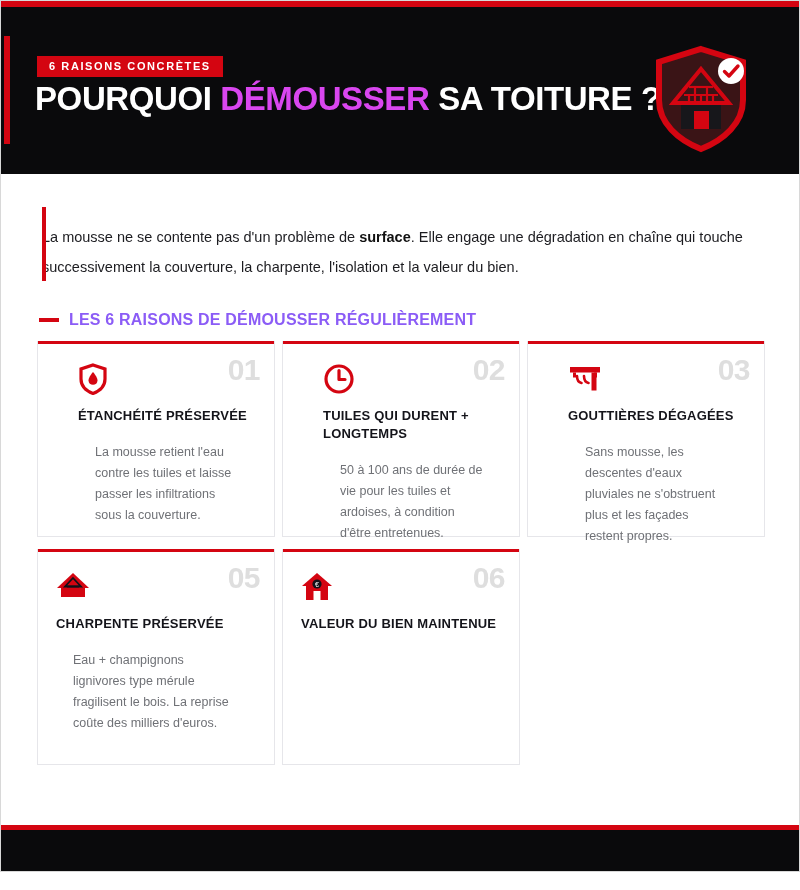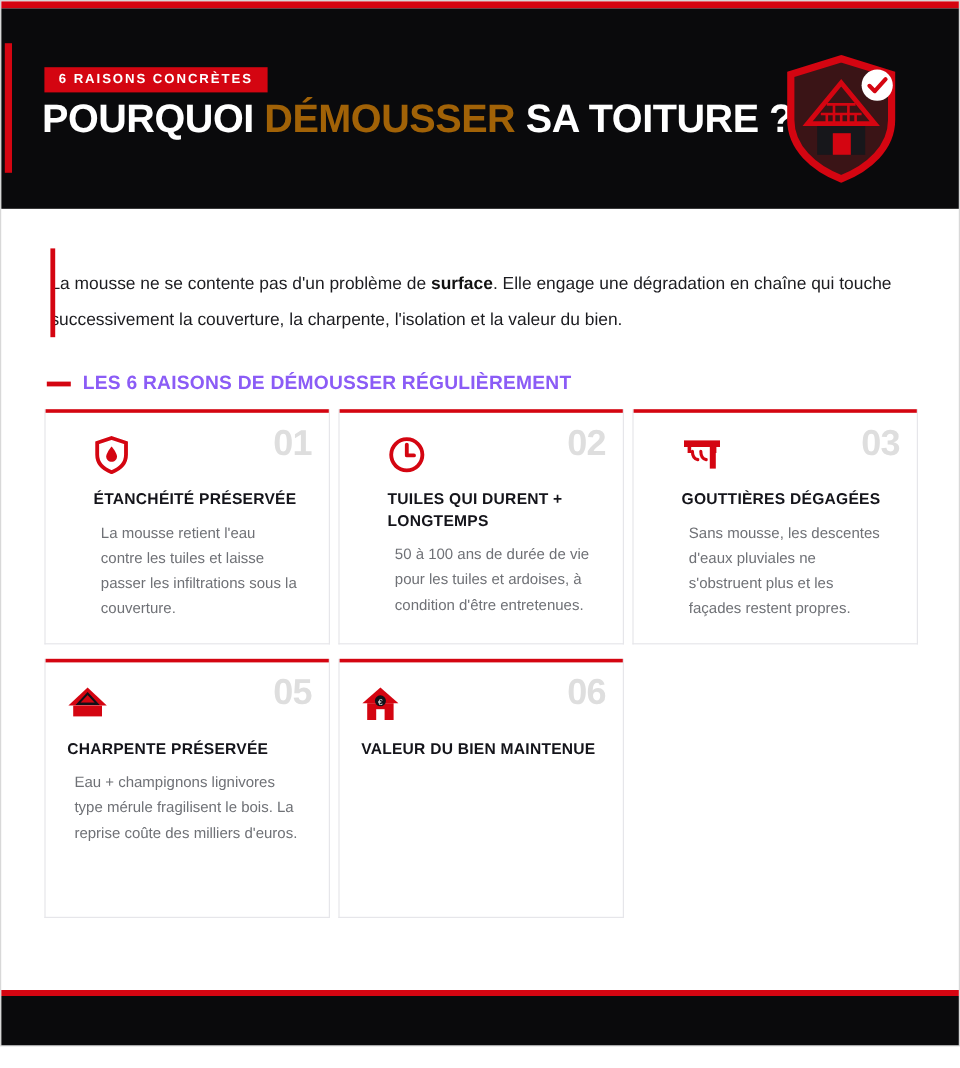--- a/index.html
+++ b/index.html
@@ -12,21 +12,21 @@
   }
   .page{position:relative;width:800px;height:872px;background:#fff;box-sizing:border-box;border:1px solid #d8d8d8;overflow:hidden;}
 
   
   .top-rule{position:absolute;left:0;top:0;width:800px;height:6px;background:#d40511;}
   .header{position:absolute;left:0;top:6px;width:800px;height:167px;background:#0a0a0c;}
   .header-accent{position:absolute;left:3px;top:29px;width:6px;height:108px;background:#d40511;}
   .badge{position:absolute;left:36px;top:49px;background:#d40511;color:#fff;
          font-size:11px;font-weight:bold;letter-spacing:1.6px;padding:5px 12px 5px 12px;line-height:1;}
   .title{position:absolute;left:34px;top:73px;font-size:33px;font-weight:bold;color:#ffffff;letter-spacing:-0.4px;white-space:nowrap;}
-  .title .accent{color:#a16207;}
+  .title .accent{color:#d946ef;}
   .subtitle{position:absolute;left:36px;top:116px;font-size:12.5px;color:#b9b9bd;font-style:italic;letter-spacing:.1px;}
 
   .shield-wrap{position:absolute;left:650px;top:38px;width:100px;height:108px;}
 
   
   .intro{position:absolute;left:41px;top:206px;width:710px;}
   .intro-bar{position:absolute;left:0;top:0;width:4px;height:74px;background:#d40511;}
   .intro-text{font-size:14.5px;line-height:30px;color:#1c1c20;}
   .intro-text b{font-weight:bold;color:#111;}
 
@@ -39,21 +39,21 @@
   .grid{position:absolute;left:36px;top:340px;width:728px;display:grid;
         grid-template-columns:238px 238px 238px;gap:0 7px;}
   .card{position:relative;background:#fff;border:1px solid #e6e6ea;border-top:none;box-sizing:border-box;
         padding:22px 18px 18px 18px;}
   .card.r1{height:196px;margin-bottom:12px;padding-left:40px;}
   .card.r2{height:216px;}
   .card-top{position:absolute;left:0;top:0;width:100%;height:3px;background:#d40511;}
   .card-num{position:absolute;right:14px;top:12px;font-size:30px;font-weight:bold;color:#dedede;letter-spacing:-0.5px;}
   .card-icon{height:34px;margin-bottom:10px;}
   .card-title{font-size:13px;font-weight:bold;color:#14141a;letter-spacing:.2px;line-height:18px;margin:0 0 9px 0;}
-  .card-desc{font-size:12.5px;line-height:21px;color:#6f7176;margin:6px;}
+  .card-desc{font-size:12.5px;line-height:21px;color:#6f7176;margin:17px;}
 
   
   .footer-rule{position:absolute;left:0;top:824px;width:800px;height:5px;background:#d40511;}
   .footer{position:absolute;left:0;top:829px;width:800px;height:60px;background:#0a0a0c;}
 </style>
 </head>
 <body>
 
 <div class="page">
 

